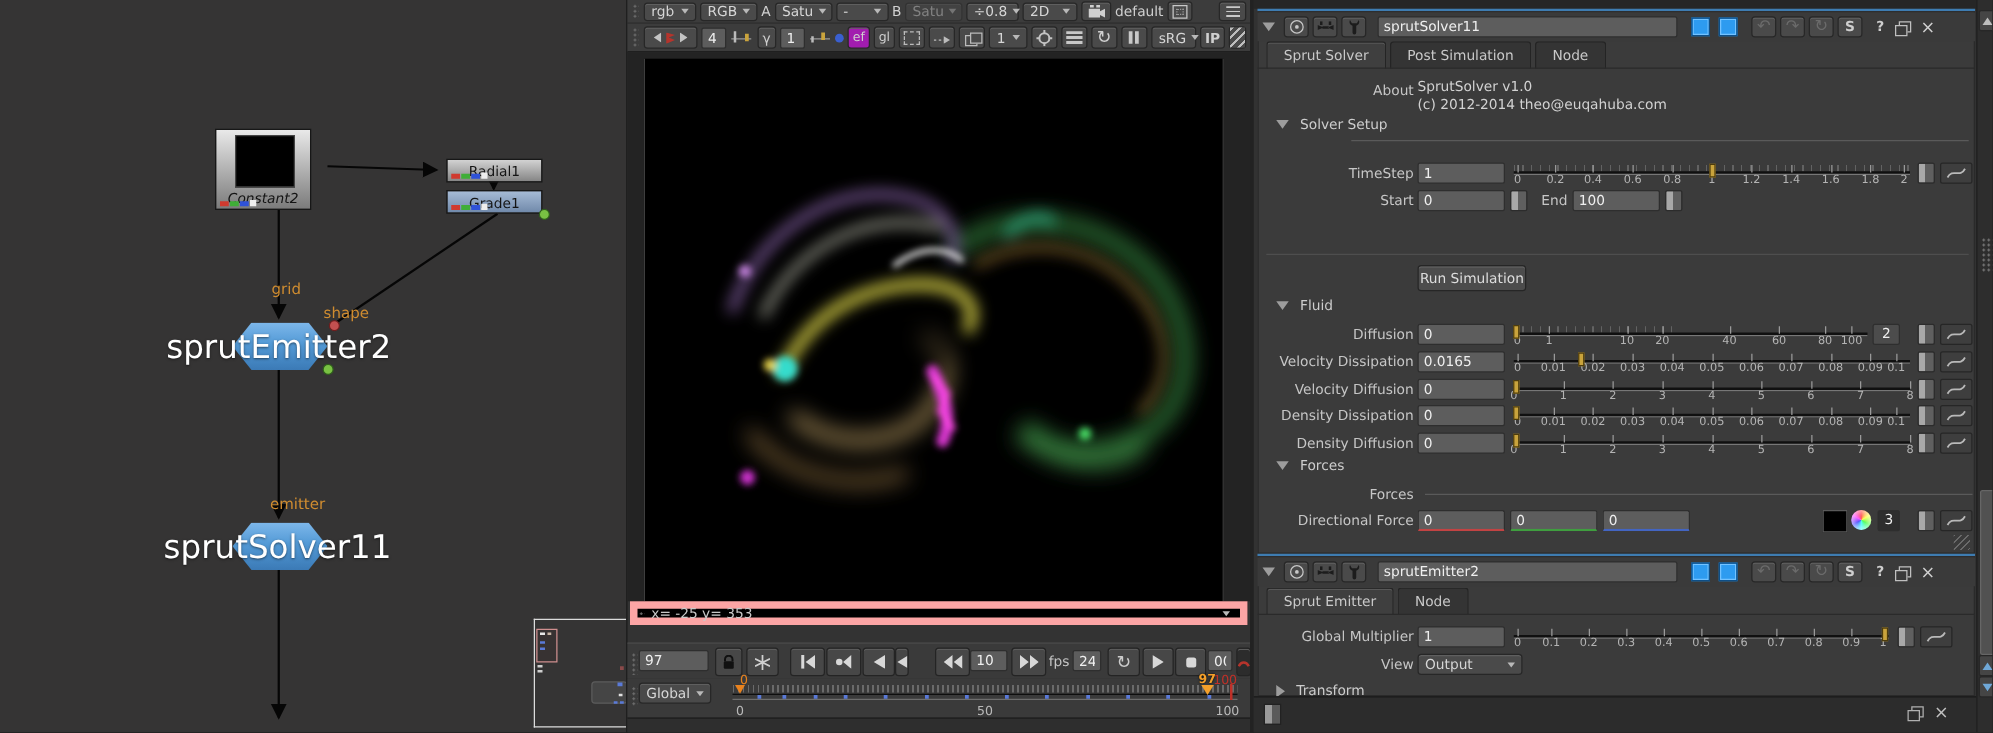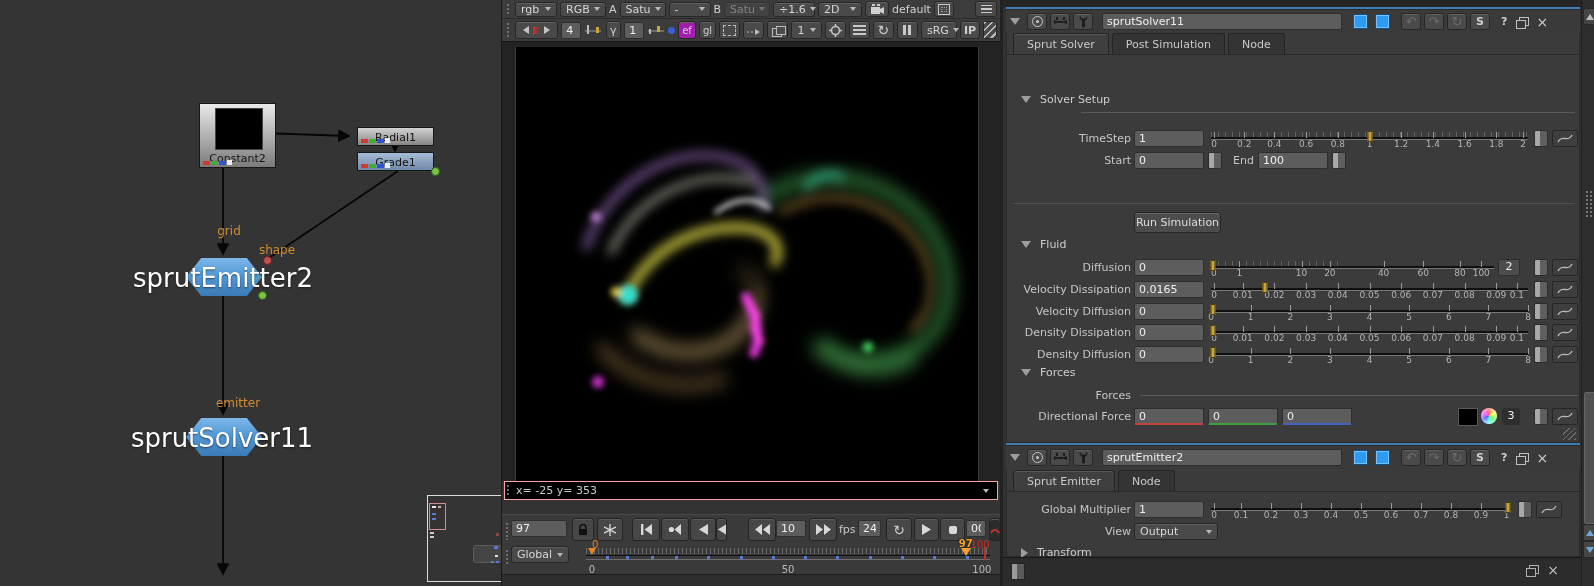--- a/index.html
+++ b/index.html
@@ -39,21 +39,21 @@
   
   #viewer{left:501px;top:0;width:499px;height:586px;background:#333333;border-left:1px solid #1a1a1a;box-sizing:border-box;}
   .vtb{position:absolute;left:0;right:0;display:flex;align-items:center;gap:3px;padding:1px 3px;box-sizing:border-box;background:#3c3c3c;}
   #vtb1{top:0;height:19px;border-bottom:1px solid #2b2b2b;}
   #vtb2{top:19px;height:23px;border-bottom:1px solid #161616;}
   .mini{font-size:10px;}
   #vcanvas{position:absolute;left:0;top:42px;width:100%;height:439px;background:#232323;}
   #format{position:absolute;left:13px;top:5px;width:462px;height:434px;background:#000;
           border-left:1px solid #3e3e3e;border-right:1px solid #3e3e3e;}
   #infobar{position:absolute;left:2px;right:2px;top:481px;height:19px;background:#000;
-           border:1px solid #fca5a5;display:flex;align-items:center;box-sizing:border-box;color:#c9c9c9;}
+           border:6px solid #fca5a5;display:flex;align-items:center;box-sizing:border-box;color:#c9c9c9;}
   #playbar{position:absolute;left:0;right:0;top:514px;height:28px;background:#3a3a3a;border-top:1px solid #4a4a4a;}
   #tlrow{position:absolute;left:0;right:0;top:543px;height:31px;background:#3a3a3a;}
   .tbtn{position:absolute;top:3px;height:21px;background:#474747;border:1px solid #242424;border-radius:3px;
         box-shadow:inset 0 1px 0 #5c5c5c;display:flex;align-items:center;justify-content:center;}
   #ruler{position:absolute;left:84px;right:10px;top:4px;height:13px;}
   #ruler .band{position:absolute;left:0;right:0;top:1px;height:6px;
      background:repeating-linear-gradient(90deg,#7a7a7a 0,#7a7a7a 1px,transparent 1px,transparent 4px);opacity:.75;}
   #ruler .base{position:absolute;left:0;right:0;top:8px;height:3px;border-top:1px solid #0e0e0e;border-bottom:1px solid #6e6e6e;}
   .kf{position:absolute;top:9px;width:3px;height:3px;background:#5a7ad8;}
   #vbottom{position:absolute;left:0;right:0;top:574px;height:12px;background:#2e2e2e;border-top:1px solid #1c1c1c;}
@@ -113,21 +113,21 @@
         </marker>
       </defs>
       <line x1="262" y1="133" x2="349" y2="136" stroke="#060606" stroke-width="1.8" marker-end="url(#arr)"></line>
       <line x1="395" y1="146" x2="395" y2="151" stroke="#060606" stroke-width="1.8" marker-end="url(#arr)"></line>
       <line x1="398" y1="171" x2="269" y2="258" stroke="#060606" stroke-width="1.8"></line>
       <line x1="223" y1="168" x2="223" y2="254" stroke="#060606" stroke-width="1.8" marker-end="url(#arr)"></line>
       <line x1="223" y1="296" x2="223" y2="414" stroke="#060606" stroke-width="1.8" marker-end="url(#arr)"></line>
       <line x1="223" y1="456" x2="223" y2="574" stroke="#060606" stroke-width="1.8" marker-end="url(#arr)"></line>
     </svg>
 
-    <div class="gnode" style="left:199px;top:103px;width:77px;height:65px;background:linear-gradient(180deg,#e9e9e9,#7b7b7b);">
+    <div class="gnode" style="left:172px;top:103px;width:77px;height:65px;background:linear-gradient(180deg,#e9e9e9,#7b7b7b);font-style:italic;">
       <div class="abs" style="left:15px;top:4px;width:46px;height:40px;background:#000;border:1px solid #444;"></div>
       <div class="nlabel" style="bottom:2px">Constant2</div>
       <div class="chips">
         <div class="chip" style="background:#d03a2f"></div>
           <div class="chip" style="background:#3fae37"></div>
         <div class="chip" style="background:#2f52d8"></div>
           <div class="chip" style="background:#eee;width:5px;height:5px"></div>
       </div>
     </div>
 
@@ -202,21 +202,21 @@
       <div class="dd" style="width:42px">
         <span>-</span>
           <span class="caret"></span>
         </div>
       <span class="flat">B</span>
       <div class="dd dim" style="width:46px">
         <span>Satu</span>
           <span class="caret"></span>
         </div>
       <div class="dd" style="width:42px">
-        <span>÷1.6</span>
+        <span>÷0.8</span>
           <span class="caret"></span>
         </div>
       <div class="dd" style="width:44px">
         <span>2D</span>
           <span class="caret"></span>
         </div>
       <div class="btn" style="width:24px;height:16px">
         <svg width="15" height="11" viewBox="0 0 15 11">
             <path d="M1,3 h9 v7 h-9 z M10,5 l4,-2 v7 l-4,-2 z M2,0 h3 v2 h-3 z M7,0 h3 v2 h-3 z" fill="#cfcfcf"></path>
           </svg>
@@ -542,20 +542,27 @@
         </div>
       <div class="tab">
           <span>Post Simulation</span>
         </div>
       <div class="tab">
           <span>Node</span>
         </div>
     </div>
     <div class="abs" style="left:3px;top:54px;width:574px;height:0;border-top:1px solid #2a2a2a"></div>
 
+    <div class="prow" style="top:62px;height:32px">
+      <div class="plabel" style="top:4px">About</div>
+      <div class="abs" style="left:128px;top:1px;line-height:14px;color:#d2d2d2">
+        <div>SprutSolver v1.0</div>
+        <div>(c) 2012-2014 theo@euqahuba.com</div>
+      </div>
+    </div>
 
     <div class="ghead" style="left:18px;top:93px">
       <span class="tri-d"></span>
       <span>Solver Setup</span>
     </div>
     <div class="gline" style="left:78px;top:112px;width:494px"></div>
 
     <div class="prow" style="top:129px">
       <div class="plabel">TimeStep</div>
       <input class="field abs" style="left: 128px; width: 70px;" value="1">

